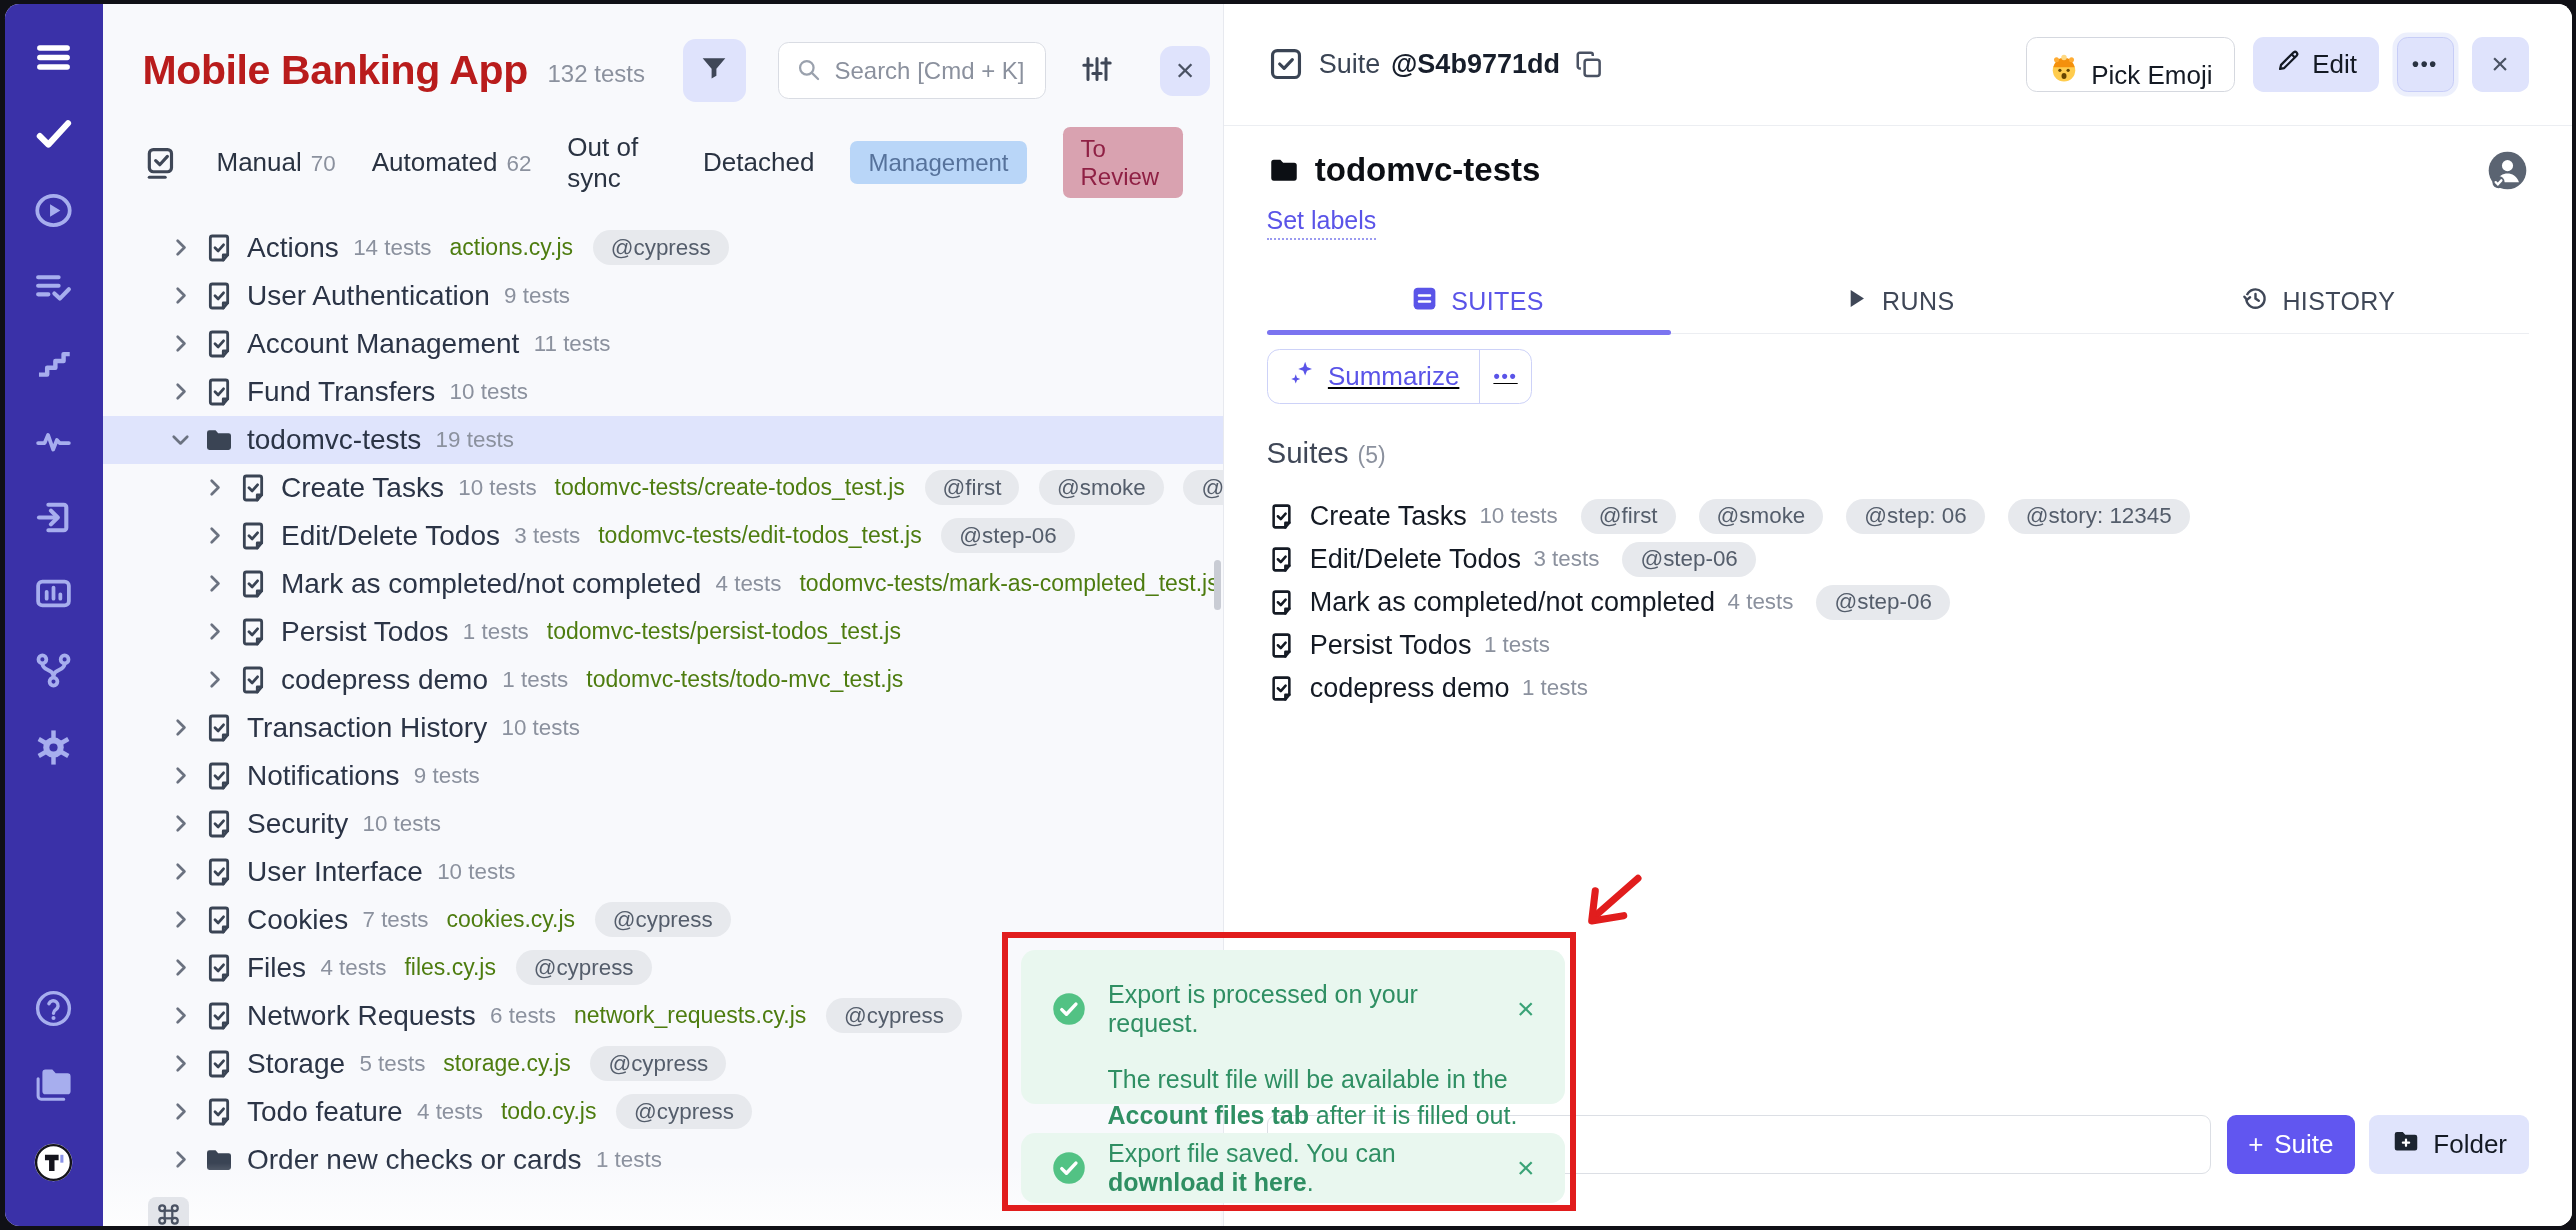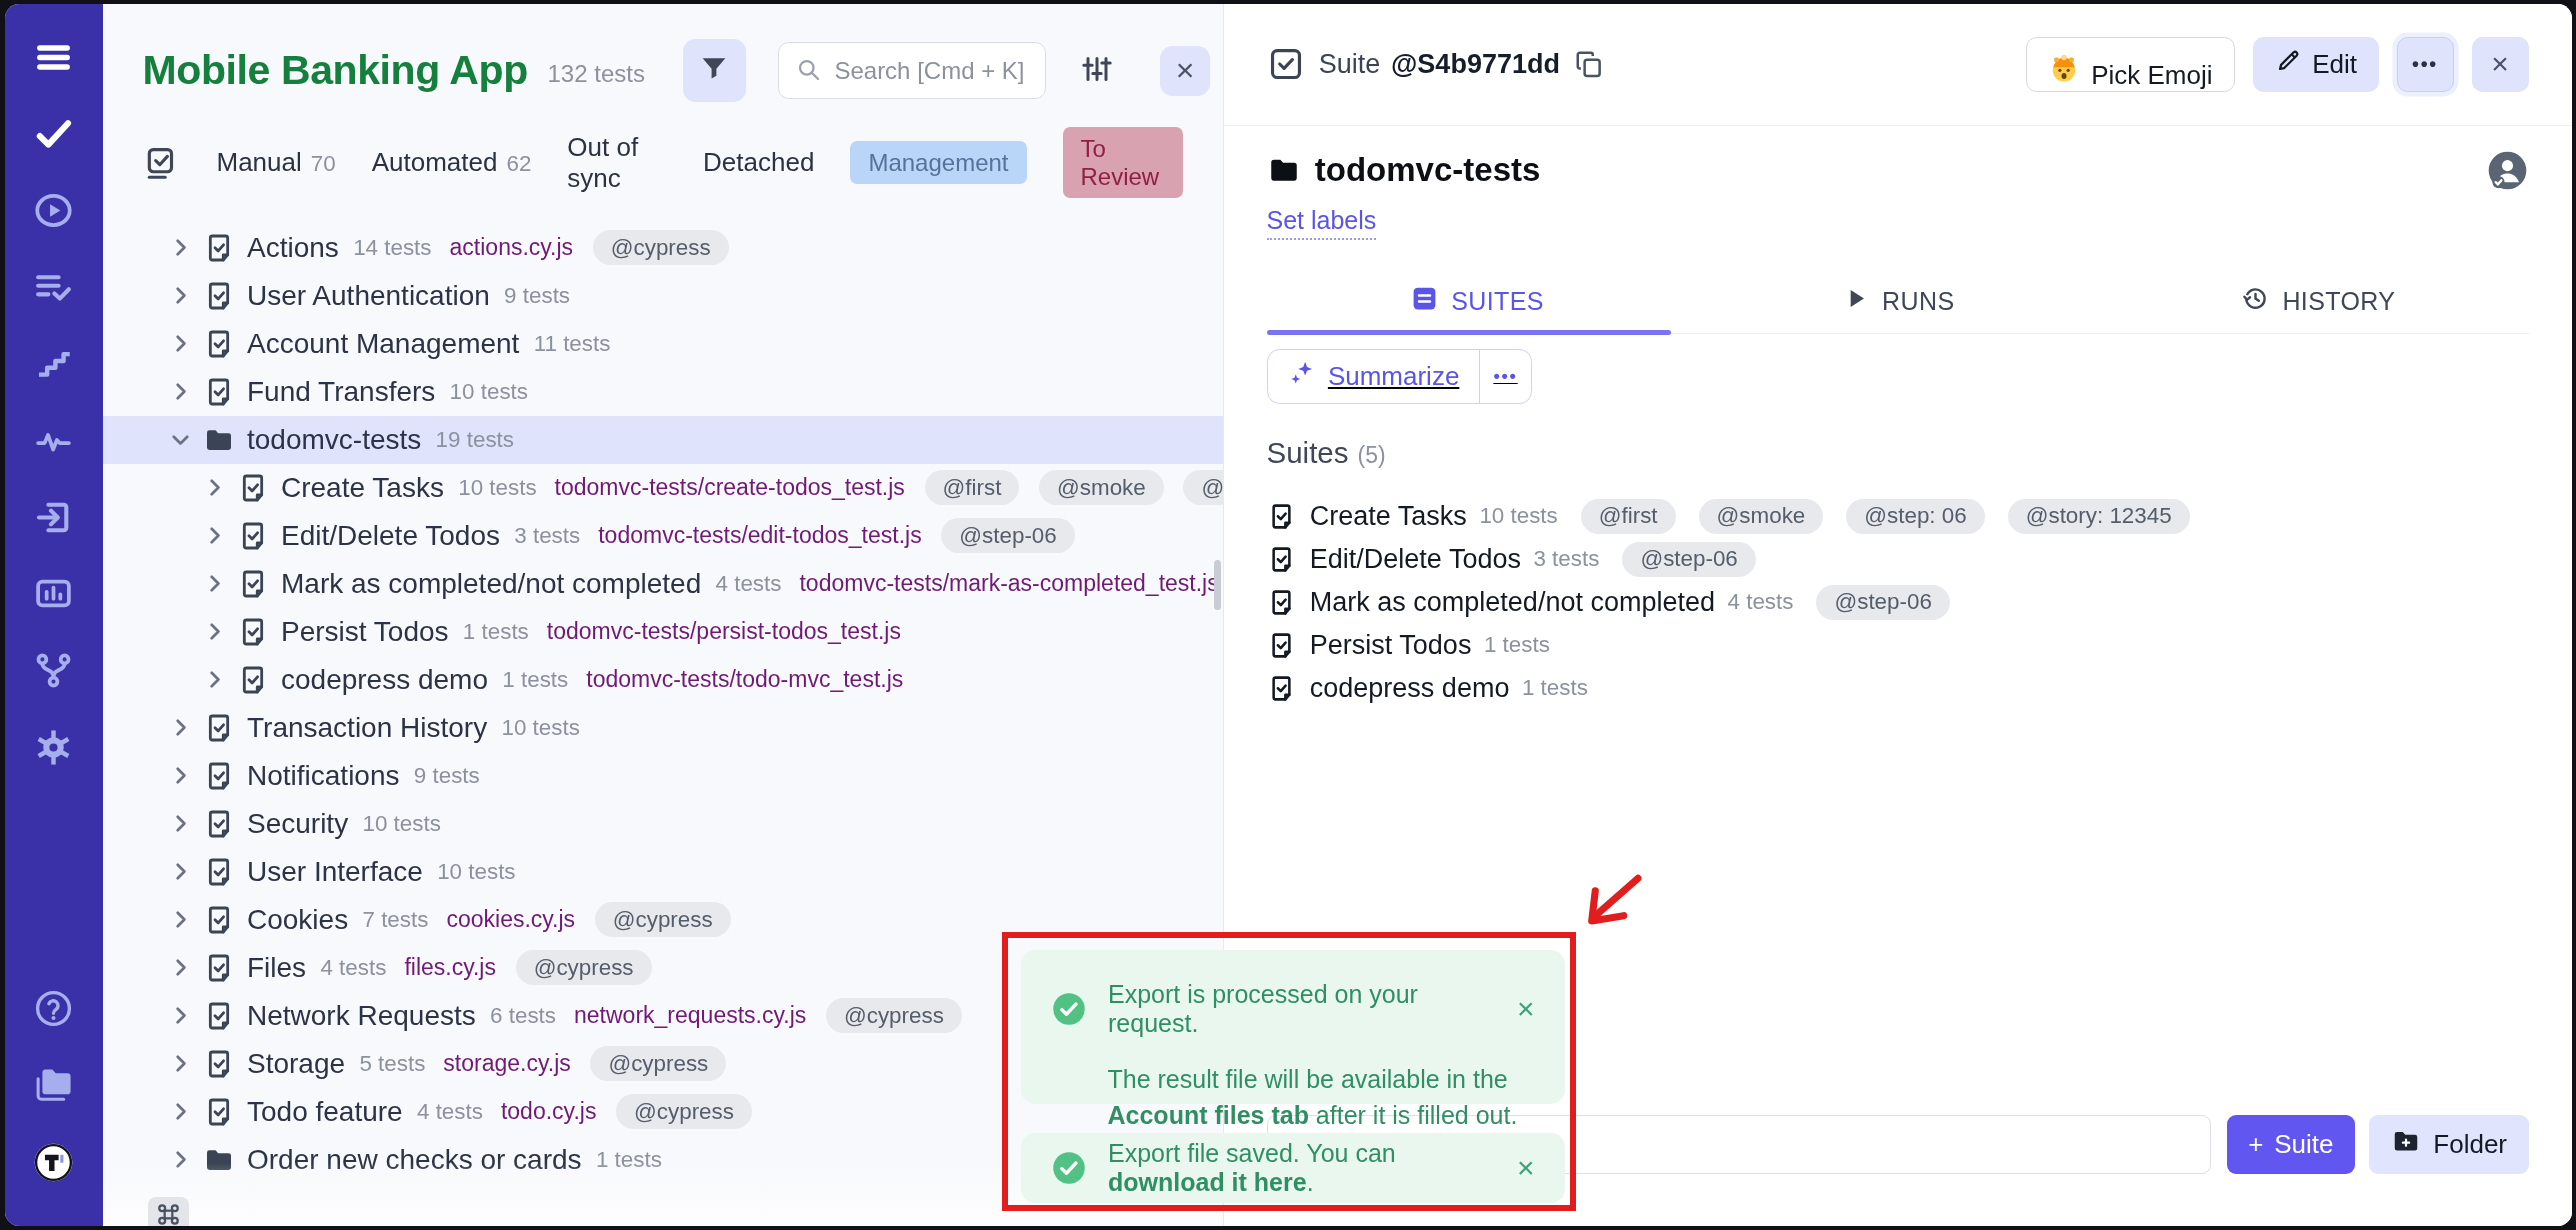--- a/index.html
+++ b/index.html
@@ -14,21 +14,21 @@
   .sbtn { width:57px; height:57px; display:flex; align-items:center; justify-content:center;
     color:var(--c-sidebar_icon); margin-bottom:19.7px; cursor:pointer; }
   .sbtn svg { width:41px; height:41px; }
   .sbtn.active { color:#ffffff; }
   .sb-spacer { flex:1; }
 
   
   .left-panel { width:1121px; flex:0 0 1121px; background:var(--c-panel_bg);
     border-right:1.8px solid #e7e9ef; position:relative; overflow:hidden; }
   .panel-header { height:134px; display:flex; align-items:center; padding:0 12.5px 0 40px; }
-  .app-title { font-size:41px; font-weight:bold; color:#15803d; letter-spacing:-0.4px; }
+  .app-title { font-size:41px; font-weight:bold; color:#b91c1c; letter-spacing:-0.4px; }
   .tests-total { font-size:24px; color:var(--c-text_gray); margin-left:19.7px; margin-top:7.2px; }
   .filter-btn { margin-left:38px; width:63px; height:63px; border-radius:12.5px;
     background:var(--c-lavender_button); display:flex; align-items:center; justify-content:center; cursor:pointer; }
   .filter-btn svg { width:32px; height:32px; }
   .search-box { margin-left:32px; width:268px; height:57px; background:#fff;
     border:1.8px solid #d9dce3; border-radius:10.7px; display:flex; align-items:center; padding:0 16px; }
   .search-box svg { width:27px; height:27px; flex:0 0 27px; }
   .search-box input { border:none; outline:none; background:transparent; width:100%;
     font-size:24px; color:#3a4454; margin-left:12.5px; font-family:inherit; }
   .search-box input::placeholder { color:#8b919e; }
@@ -51,21 +51,21 @@
   .tree { margin-top:36px; }
   .trow { height:48px; display:flex; align-items:center; padding-left:64px; cursor:pointer; }
   .trow.lvl1 { padding-left:98px; }
   .trow.sel { background:var(--c-selected_row); }
   .chev { width:27px; height:27px; color:#6b7280; flex:0 0 27px; display:flex; align-items:center; }
   .chev svg { width:27px; height:27px; }
   .ricon { width:32px; height:32px; margin:0 12.5px 0 9px; color:#3a4454; flex:0 0 32px; display:flex; }
   .ricon svg { width:32px; height:32px; }
   .rname { font-size:28px; color:#2b3446; font-weight:500; white-space:nowrap; }
   .rcount { font-size:22.4px; color:var(--c-text_gray); margin-left:14.3px; white-space:nowrap; }
-  .rfile { font-size:23px; color:#701a75; margin-left:18px; white-space:nowrap; }
+  .rfile { font-size:23px; color:#4d7c0f; margin-left:18px; white-space:nowrap; }
   .rtag { font-size:22.4px; color:#545d6b; background:var(--c-pill_bg); border-radius:894px;
     padding:4.5px 18px; margin-left:19.7px; white-space:nowrap; cursor:pointer; }
   .fade { position:absolute; left:0; right:1.8px; bottom:0; height:63px;
     background:linear-gradient(to top, #fdfdfe, rgba(253,253,254,0)); pointer-events:none; }
   .cmd-badge { position:absolute; left:45px; top:1193px; width:41px; height:39px;
     background:#e3e5ea; border-radius:8px; display:flex; align-items:center; justify-content:center;
     color:#4a5263; cursor:pointer; }
   .cmd-badge svg { width:27px; height:27px; }
   .scroll-thumb { position:absolute; right:1.8px; top:556px; width:7.2px; height:50px;
     background:#c9ccd4; border-radius:3.6px; }

